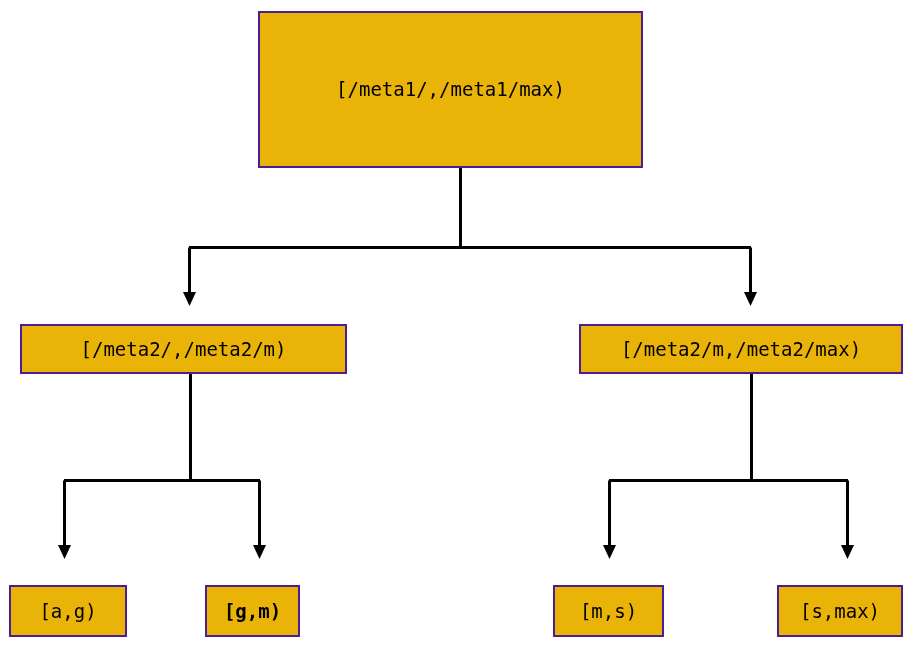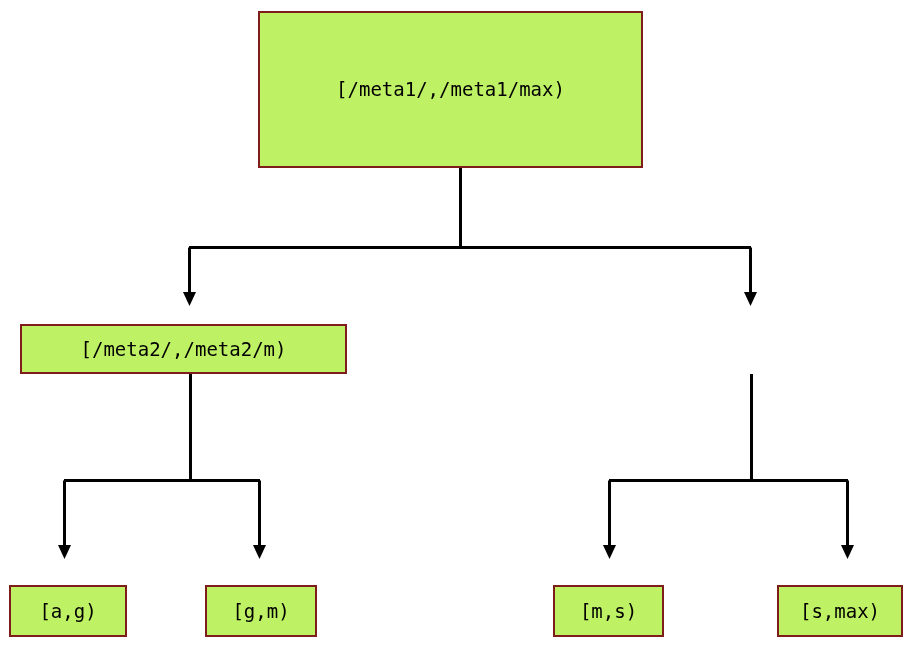--- a/index.html
+++ b/index.html
@@ -22,22 +22,22 @@
     position: absolute;
     left: 0;
     top: 0;
     width: 912px;
     height: 652px;
     pointer-events: none;
   }
   .node {
     position: absolute;
     box-sizing: border-box;
-    border: 2px solid #7f1d1d;
-    background: #bef264;
+    border: 2px solid #4c1d95;
+    background: #eab308;
     display: flex;
     align-items: center;
     justify-content: center;
     text-align: center;
   }
   .node-label {
     font-family: "DejaVu Sans Mono", "Liberation Mono", monospace;
     font-size: 19px;
     line-height: 1;
     letter-spacing: 0px;
@@ -67,22 +67,23 @@
   
   #node-leaf-ag {
     left: 9px;
     top: 585px;
     width: 118px;
     height: 52px;
   }
   #node-leaf-gm {
     left: 205px;
     top: 585px;
-    width: 112px;
+    width: 95px;
     height: 52px;
+    font-weight: bold;
   }
   #node-leaf-ms {
     left: 553px;
     top: 585px;
     width: 111px;
     height: 52px;
   }
   #node-leaf-smax {
     left: 777px;
     top: 585px;
@@ -127,20 +128,23 @@
   </svg>
 
   <div class="node" id="node-root">
     <span class="node-label">[/meta1/,/meta1/max)</span>
   </div>
 
   <div class="node" id="node-mid-left">
     <span class="node-label">[/meta2/,/meta2/m)</span>
   </div>
 
+  <div class="node" id="node-mid-right">
+    <span class="node-label">[/meta2/m,/meta2/max)</span>
+  </div>
 
   <div class="node" id="node-leaf-ag">
     <span class="node-label">[a,g)</span>
   </div>
 
   <div class="node" id="node-leaf-gm">
     <span class="node-label">[g,m)</span>
   </div>
 
   <div class="node" id="node-leaf-ms">

